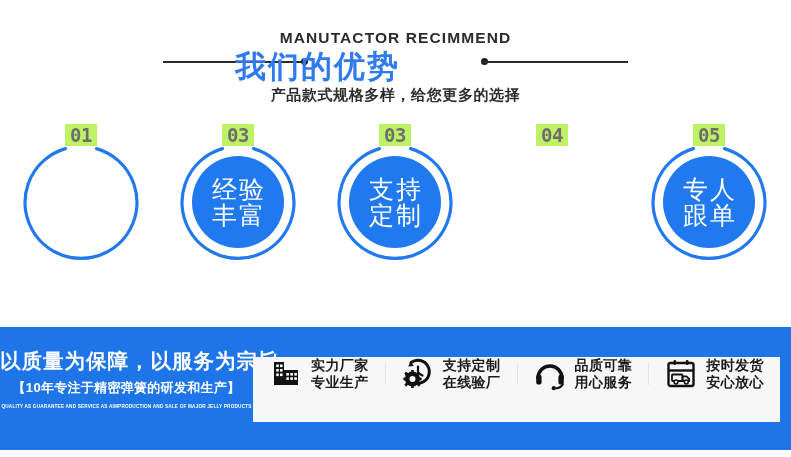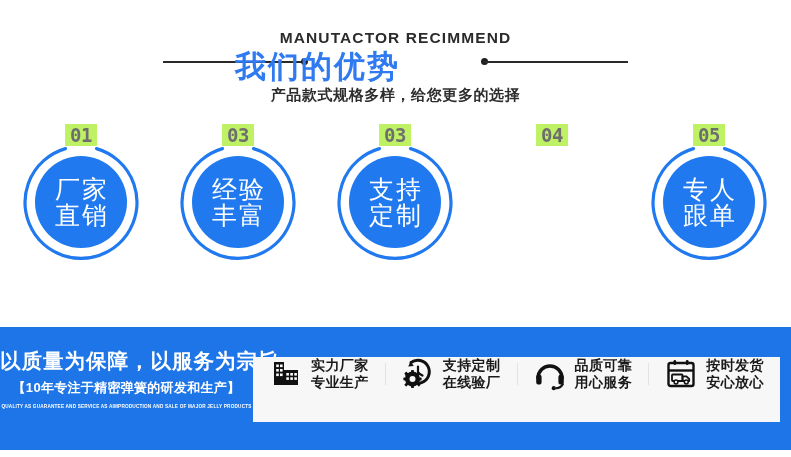--- a/index.html
+++ b/index.html
@@ -144,24 +144,20 @@
   <div class="header-sub">产品款式规格多样，给您更多的选择</div>
 </div>
 
 <div class="circles">
 
   <div class="circle-item" style="left:2px;">
     <div class="ring-wrap">
       <svg viewBox="0 0 120 120" aria-hidden="true">
         <path d="M 44.5 6.6 A 56 56 0 1 0 75.5 6.6" fill="none" stroke="#2079ef" stroke-width="3.2" stroke-linecap="round"></path>
       </svg>
-      <div class="inner-circle">
-        <span>厂家</span>
-        <span>直销</span>
-      </div>
     </div>
     <div class="circle-num">01</div>
   </div>
 
   <div class="circle-item" style="left:159px;">
     <div class="ring-wrap">
       <svg viewBox="0 0 120 120" aria-hidden="true">
         <path d="M 44.5 6.6 A 56 56 0 1 0 75.5 6.6" fill="none" stroke="#2079ef" stroke-width="3.2" stroke-linecap="round"></path>
       </svg>
       <div class="inner-circle">

